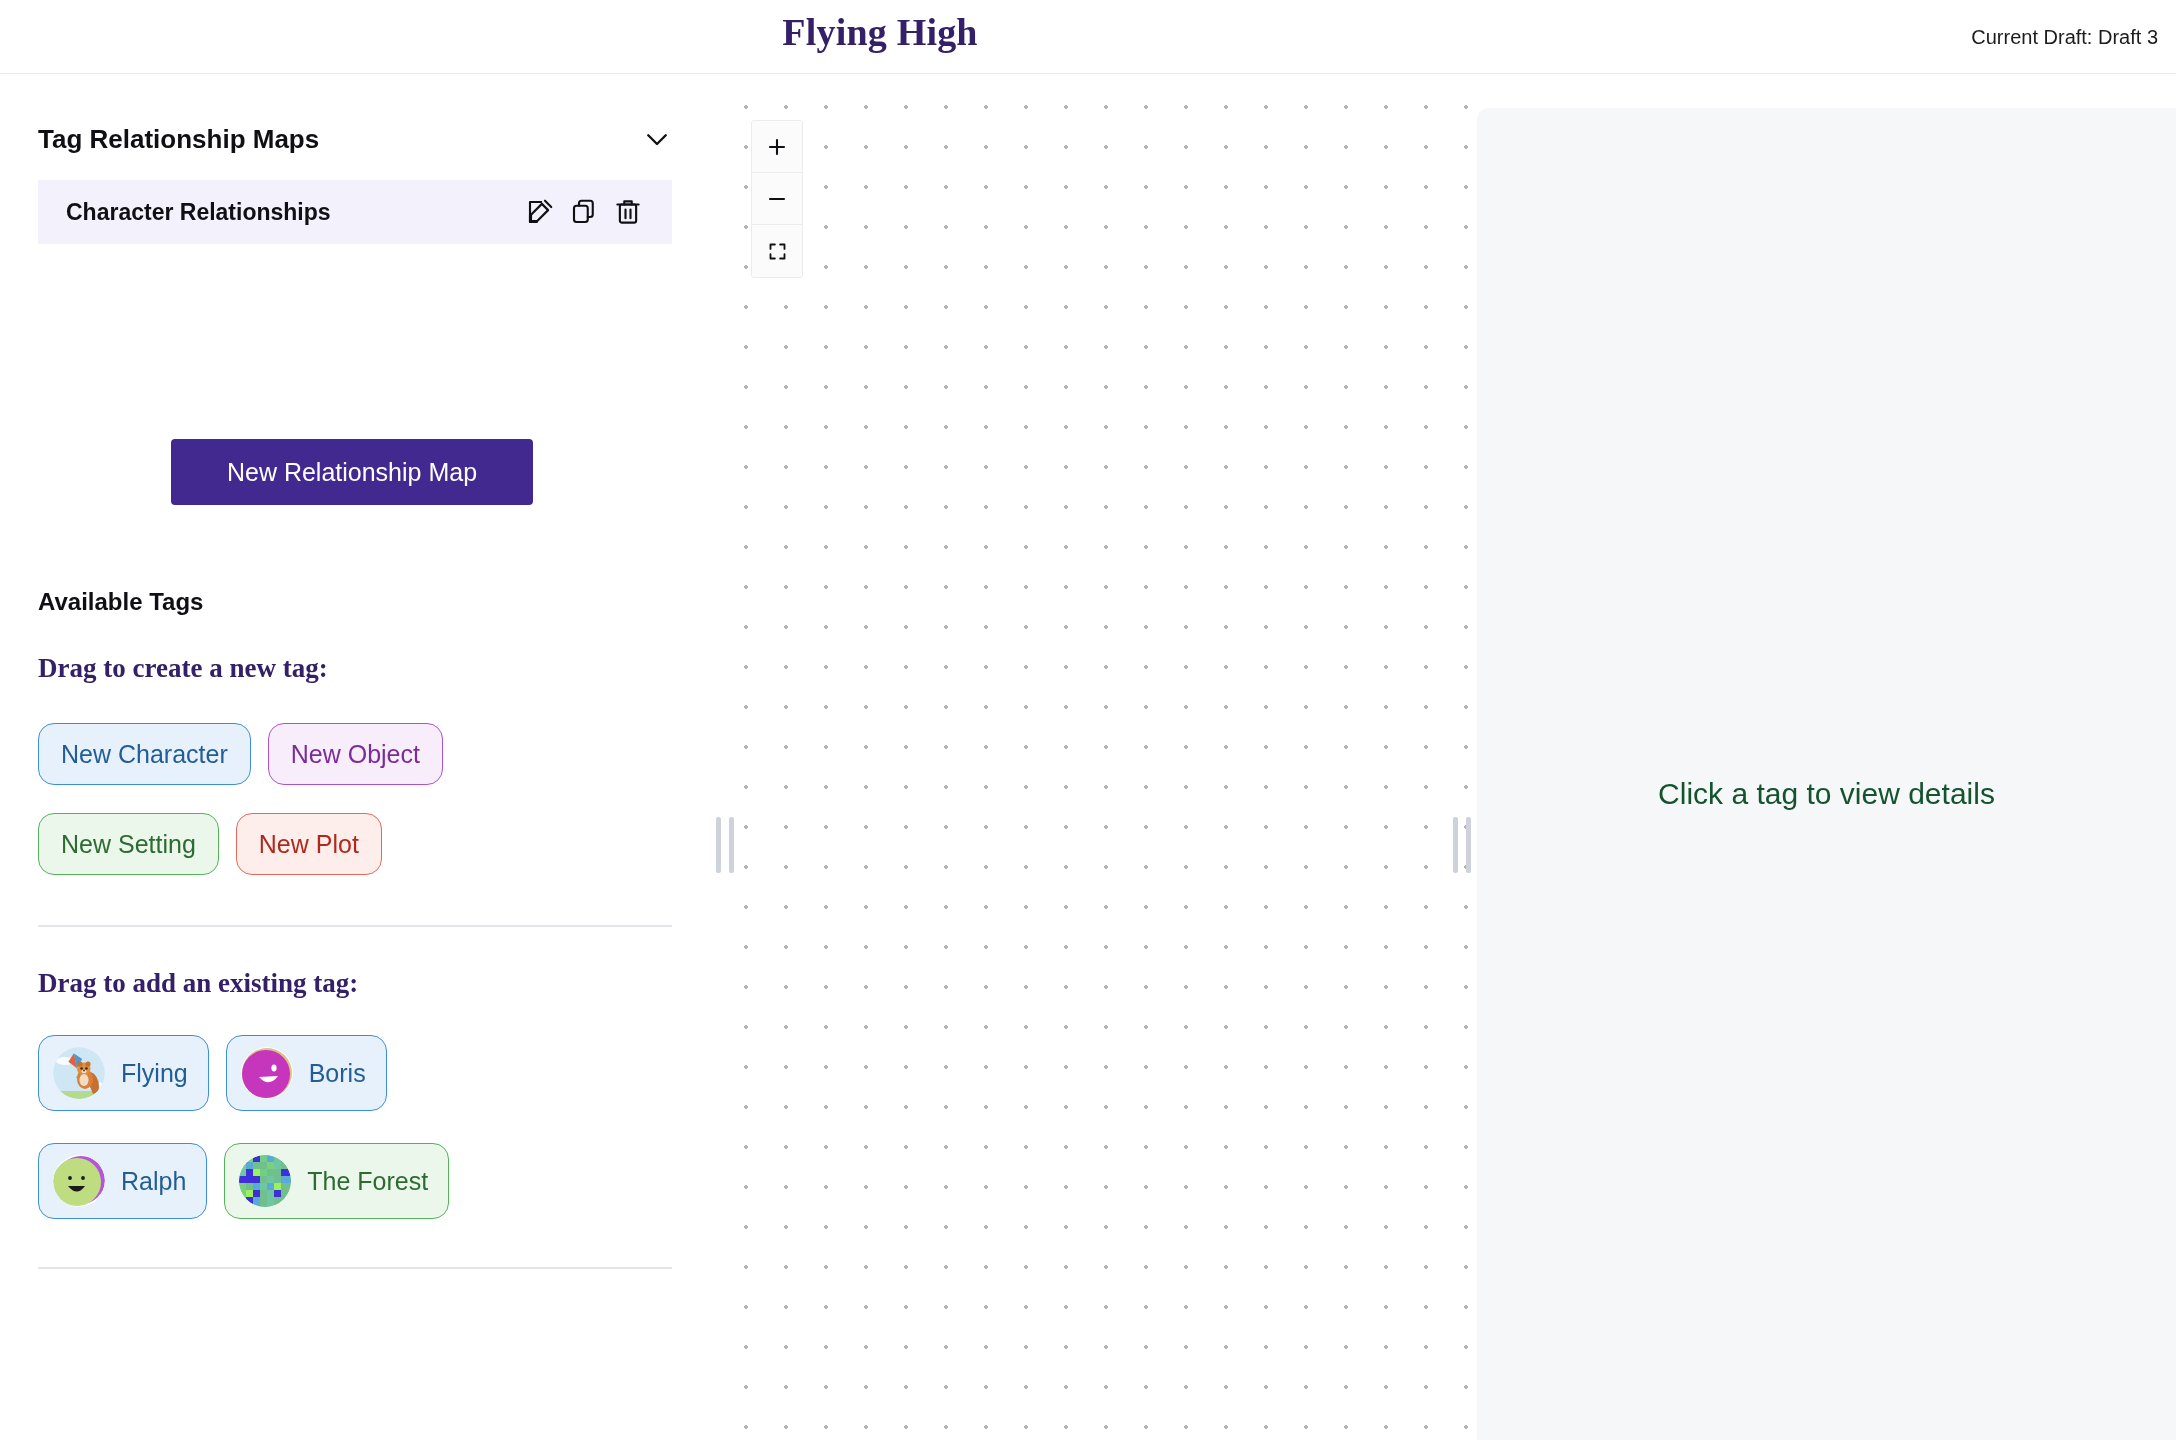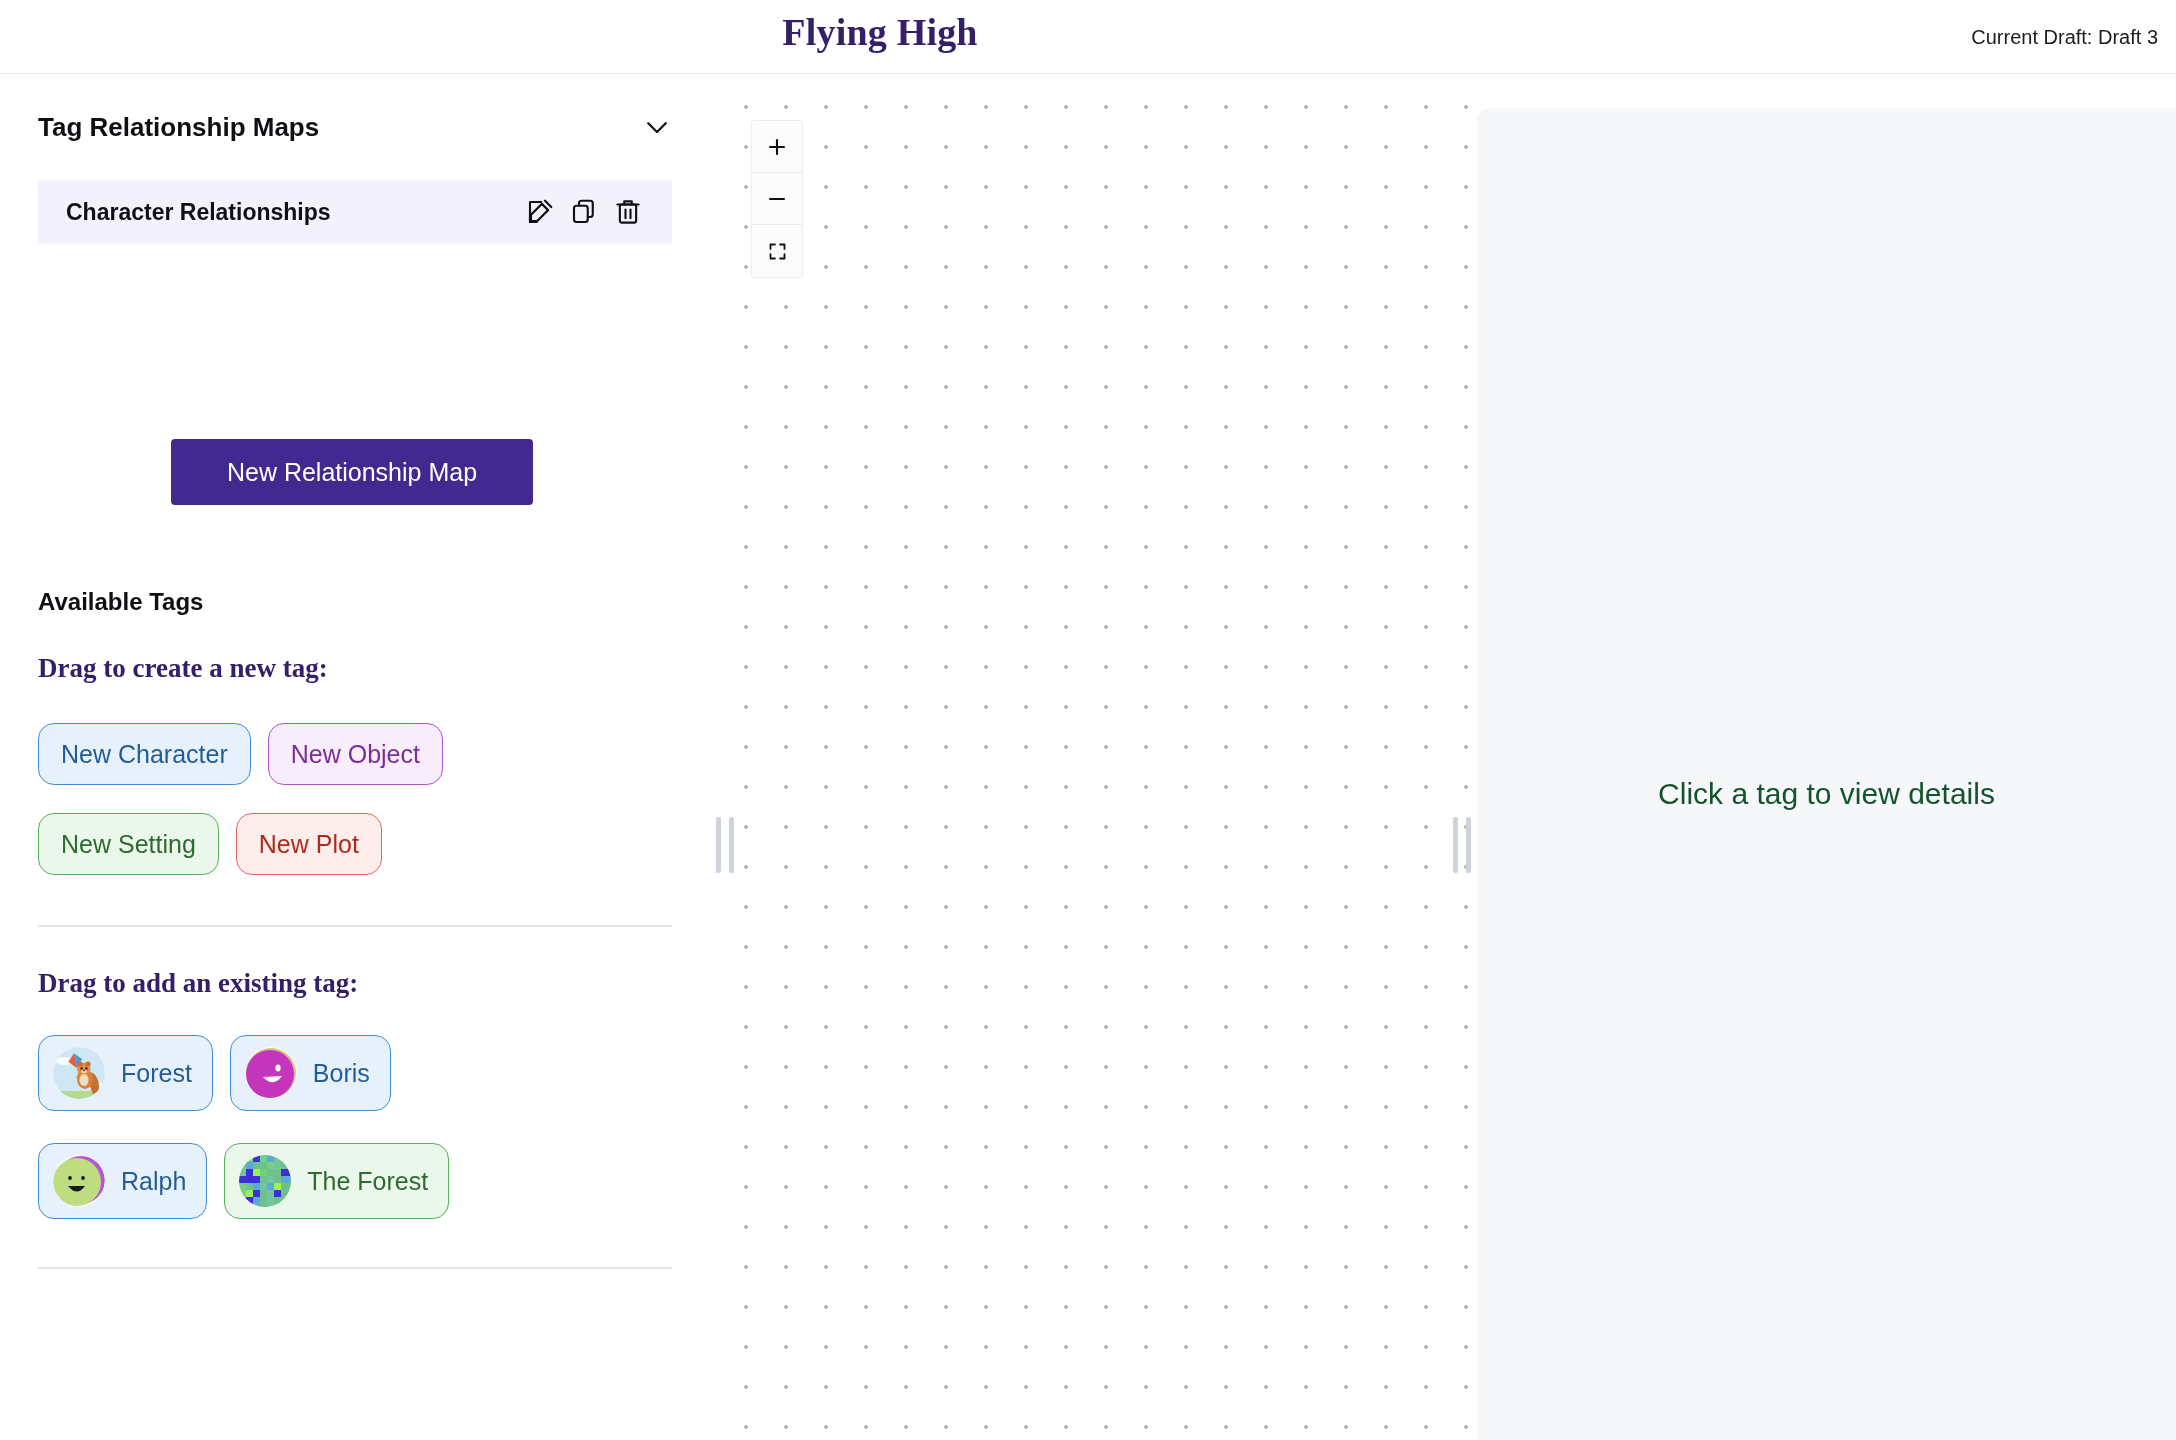--- a/index.html
+++ b/index.html
@@ -47,21 +47,21 @@
     position: absolute;
     top: 75px;
     left: 0;
     width: 715px;
     height: 1365px;
     background: #ffffff;
     overflow: hidden;
   }
   .sb-head-row {
     position: absolute;
-    top: 34px;
+    top: 46px;
     left: 38px;
     width: 634px;
     height: 36px;
     display: flex;
     align-items: center;
     justify-content: space-between;
     cursor: pointer;
   }
   .sb-head-title {
     font-size: 26px;
@@ -347,21 +347,21 @@
               <circle cx="9" cy="-3" r="2.6" fill="#c8702f"></circle>
               <circle cx="2.6" cy="1.4" r="1.2" fill="#2b1a10"></circle>
               <circle cx="7.4" cy="1.4" r="1.2" fill="#2b1a10"></circle>
               <ellipse cx="5" cy="4.4" rx="2.4" ry="1.6" fill="#f6ece0"></ellipse>
               <circle cx="5" cy="3.6" r="0.9" fill="#2b1a10"></circle>
               <ellipse cx="5" cy="13" rx="4.6" ry="6" fill="#f3ddc2"></ellipse>
             </g>
           </g>
         </svg>
       </span>
-      <span>Forest</span>
+      <span>Flying</span>
     </div>
     <div class="chip character tall">
       <span class="avatar">
         <svg width="52" height="52" viewBox="0 0 52 52">
           <defs>
               <clipPath id="cbo">
                 <circle cx="26" cy="26" r="26"></circle>
               </clipPath>
             </defs>
           <g clip-path="url(#cbo)">

